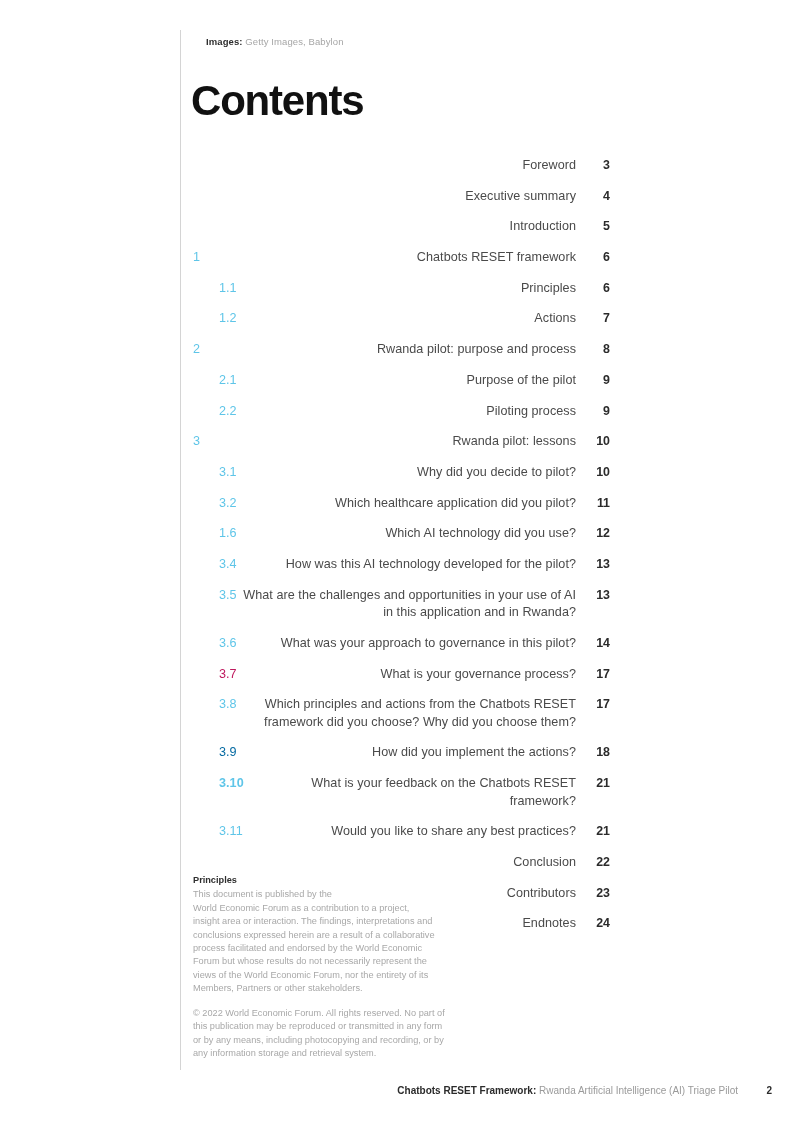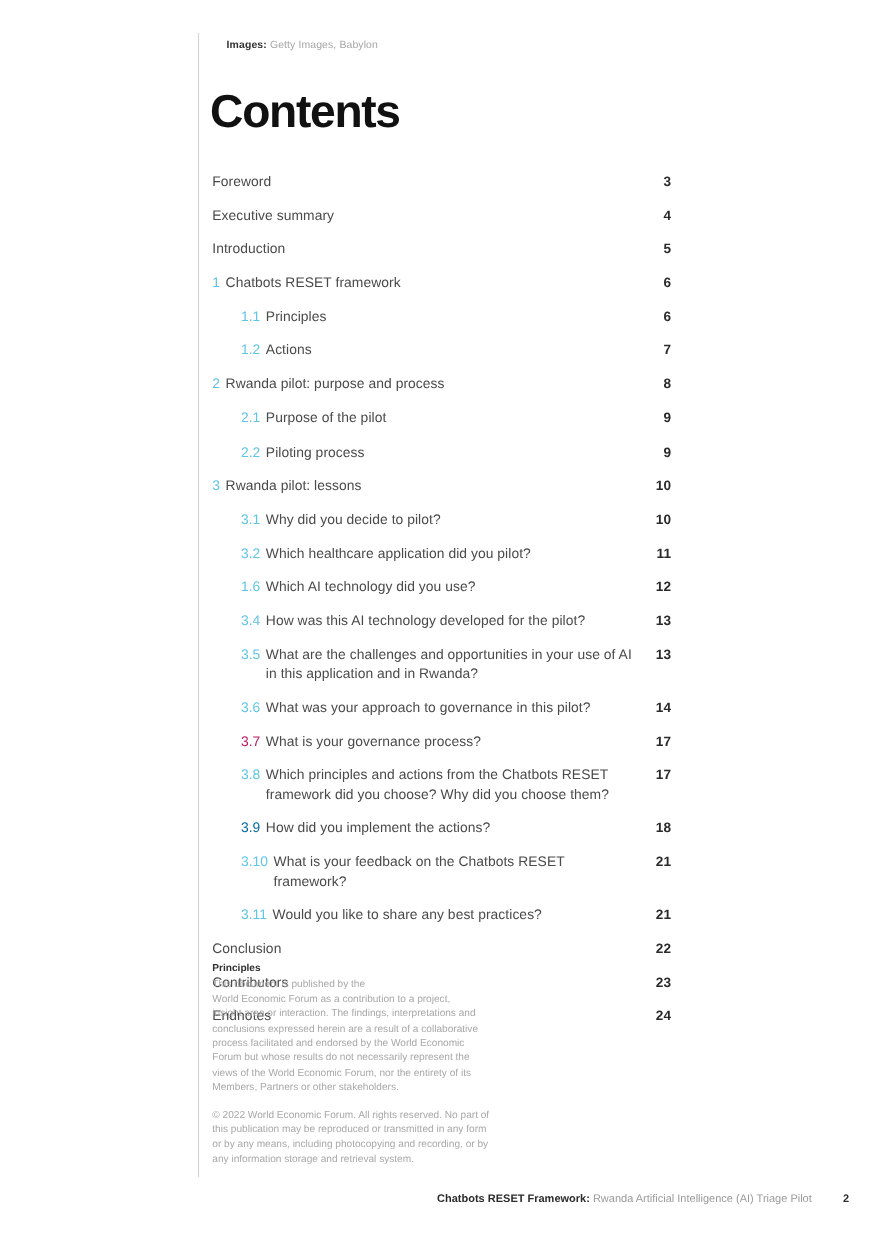--- a/index.html
+++ b/index.html
@@ -89,20 +89,21 @@
   .toc-num {
     color: #5EC5E8;
     flex: 0 0 auto;
     margin-right: 5px;
     font-size: 12.6px;
     line-height: 17.5px;
   }
   .toc-num.wide { margin-right: 5px; }
   .toc-label {
     flex: 1 1 auto;
+    text-align: right;
   }
   .toc-page {
     flex: 0 0 auto;
     width: 34px;
     text-align: right;
     font-size: 12.4px;
     line-height: 17.5px;
     font-weight: bold;
     color: #2b2b2b;
   }
@@ -308,21 +309,21 @@
       </div>
       <div class="toc-row lvl2">
         <div class="toc-left">
           <span class="toc-num" style="color: #0369a1; text-align: center;">3.9</span>
           <span class="toc-label">How did you implement the actions?</span>
         </div>
         <div class="toc-page">18</div>
       </div>
       <div class="toc-row lvl2">
         <div class="toc-left">
-          <span class="toc-num wide" style="color: rgb(94, 197, 232);">3.10</span>
+          <span class="toc-num wide" style="color: rgb(94, 197, 232); font-weight: bold;">3.10</span>
           <span class="toc-label">What is your feedback on the Chatbots RESET framework?</span>
         </div>
         <div class="toc-page">21</div>
       </div>
       <div class="toc-row lvl2">
         <div class="toc-left">
           <span class="toc-num wide" style="color: rgb(94, 197, 232);">3.11</span>
           <span class="toc-label">Would you like to share any best practices?</span>
         </div>
         <div class="toc-page">21</div>

